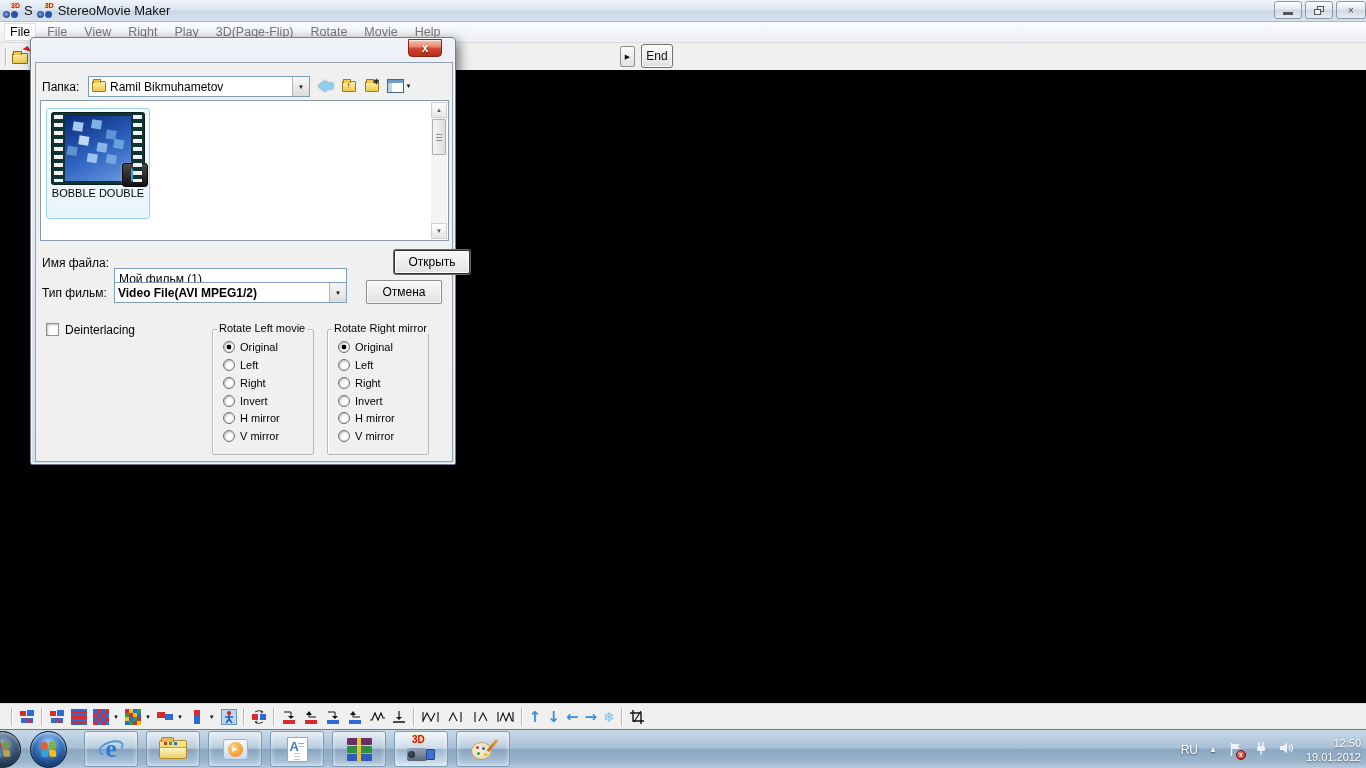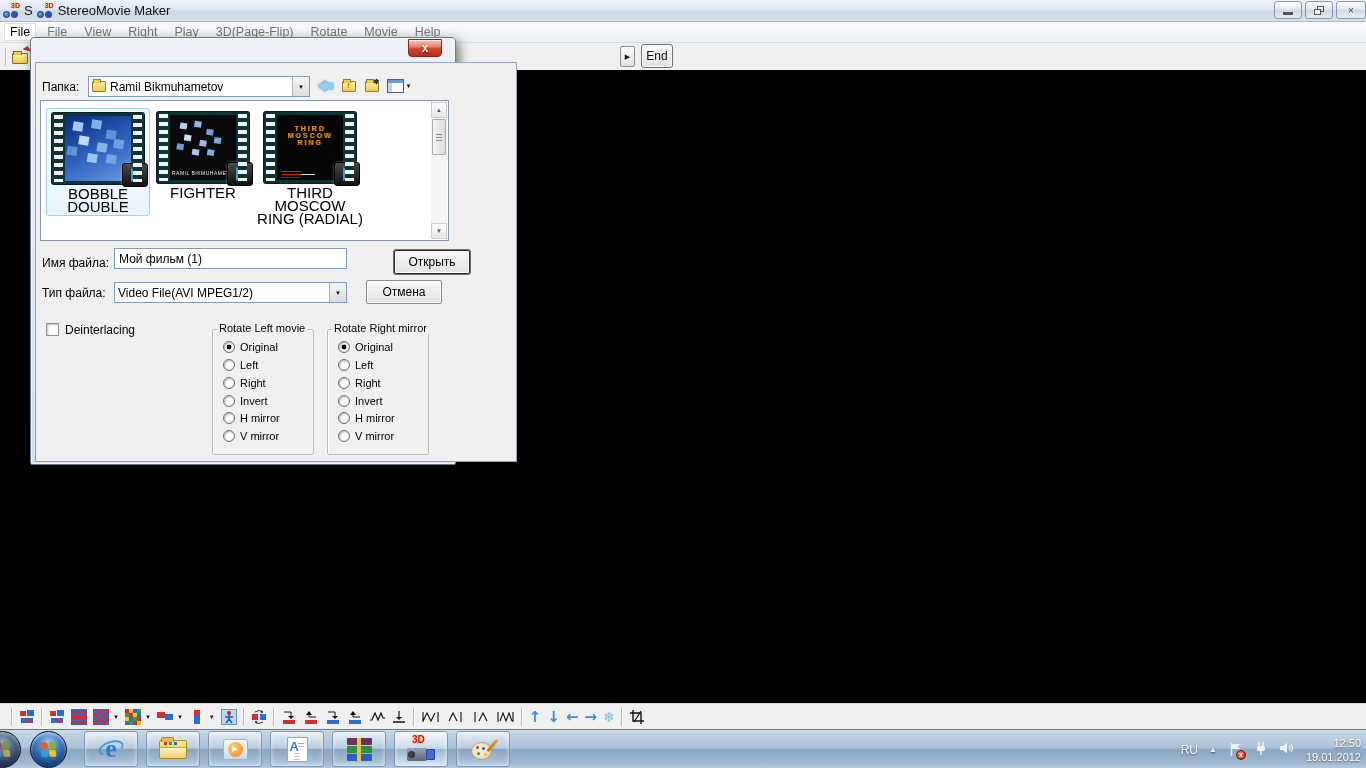--- a/index.html
+++ b/index.html
@@ -53,21 +53,21 @@
   #dialog { left:30px; top:37px; width:426px; height:428px;
     background:linear-gradient(#eef2f8,#d6dfec); border:1px solid #6f7b8a; border-radius:4px 4px 2px 2px;
     box-shadow:inset 0 0 0 1px rgba(255,255,255,.65), 3px 4px 12px rgba(0,0,0,.55); }
   #dlg-title { position:absolute; left:0; top:0; right:0; height:24px; display:flex; align-items:center; padding-left:8px; }
   #dlg-title .ttl-text { font-size:12px; }
   #dlg-close { position:absolute; left:377px; top:1px; width:34px; height:18px;
     background:linear-gradient(#f6c6b4 0%,#e98973 40%,#cf4530 55%,#b52f1c 100%);
     border:1px solid #8e2417; border-radius:0 0 4px 4px;
     color:#fff; font-weight:bold; font-size:12px; text-shadow:0 1px 2px #6d1509;
     display:flex; align-items:center; justify-content:center; box-shadow:inset 0 1px 0 rgba(255,255,255,.6); }
-  #dlg-body { position:absolute; left:4px; top:24px; width:482px; height:400px;
+  #dlg-body { position:absolute; left:4px; top:24px; width:418px; height:400px;
     background:#f0f0f0; border:1px solid #96a3b4; font-size:12px; color:#000; }
 
   .label { position:absolute; font-size:12px; color:#000; }
   .combo { position:absolute; background:#fff; border:1px solid #7f9db9; display:flex; align-items:center; padding-left:3px; }
   .combo-btn { margin-left:auto; width:17px; height:100%; background:linear-gradient(#f6f6f6,#dcdcdc);
     border-left:1px solid #b5b5b5; display:flex; align-items:center; justify-content:center; font-size:6px; color:#222; }
   .mini-folder { width:14px; height:11px; background:linear-gradient(#fdf3a8,#eec94f); border:1px solid #9a7d22;
     border-radius:1px; position:relative; margin-right:4px; flex:none; }
   .mini-folder::before { content:""; position:absolute; top:-3px; left:0; width:6px; height:3px;
     background:#eec94f; border:1px solid #9a7d22; border-bottom:none; }
@@ -101,21 +101,21 @@
     letter-spacing:.5px; white-space:nowrap; overflow:hidden; }
   .third-text { position:absolute; left:0; right:0; top:10px; color:#e08818; font-weight:bold; font-size:7px;
     line-height:7px; letter-spacing:2px; white-space:pre-line; text-shadow:1px 0 0 #7a4a08; }
   .third-lines { position:absolute; left:4px; bottom:8px; width:20px; height:1px; background:#cc2222;
     box-shadow:0 3px 0 #cc2222, 14px 3px 0 #e0e0e0, 0 6px 0 #882222; }
   .play-ovl { position:absolute; right:-4px; bottom:-3px; width:26px; height:24px; border-radius:3px;
     background:linear-gradient(#4a4a4a,#101010); border:1px solid #000; box-shadow:0 0 3px rgba(255,255,255,.35);
     display:flex; align-items:center; justify-content:center; }
   .play-tri { width:0; height:0; border-top:7px solid transparent; border-bottom:7px solid transparent;
     border-left:11px solid #2aa3e8; margin-left:3px; }
-  .file-label { font-size:15px; color:#000; line-height:13px; padding-bottom:2px; }
+  .file-label { font-size:11px; color:#000; line-height:13px; padding-bottom:18px; }
 
   #list-scroll { position:absolute; right:1px; top:1px; bottom:1px; width:16px; background:#f4f4f4; }
   .scr-btn { position:absolute; left:0; width:16px; height:16px; background:linear-gradient(#fdfdfd,#e6e6e6);
     border:1px solid #cfcfcf; display:flex; align-items:center; justify-content:center; font-size:6px; color:#555; }
   .scr-thumb { position:absolute; left:1px; top:17px; width:14px; height:36px;
     background:linear-gradient(90deg,#f6f6f6,#dcdcdc); border:1px solid #aeaeae; border-radius:1px; }
   .scr-thumb::after { content:""; position:absolute; left:3px; right:3px; top:14px; height:1px;
     background:#909090; box-shadow:0 3px 0 #909090, 0 6px 0 #909090; }
 
   .tfield { position:absolute; background:#fff; border:1px solid #7f9db9; display:flex; align-items:center; padding-left:4px; font-size:12px; }
@@ -314,69 +314,43 @@
           <div class="frame" style="background:linear-gradient(155deg,#0a2a7a 0%,#2f64c0 55%,#6b9ae0 100%);">
             <i class="cubes"></i>
           </div>
           <div class="play-ovl">
               <i class="play-tri"></i>
             </div>
         </div>
         <div class="file-label">BOBBLE DOUBLE</div>
       </div>
 
-      <div class="file-item" style="left:112px; width:100px;">
-        <div class="film">
-          <div class="frame" style="background:#0a0a0a;">
-            <i class="cubes small"></i>
-            <span class="thumb-caption">RAMIL BIKMUHAMETOV</span>
-          </div>
-          <div class="play-ovl">
-              <i class="play-tri"></i>
-            </div>
-        </div>
-        <div class="file-label">FIGHTER</div>
-      </div>
-
-      <div class="file-item" style="left:216px; width:106px;">
-        <div class="film">
-          <div class="frame" style="background:#050505; text-align:center;">
-            <span class="third-text">THIRD
-MOSCOW
-RING</span>
-            <i class="third-lines"></i>
-          </div>
-          <div class="play-ovl">
-              <i class="play-tri"></i>
-            </div>
-        </div>
-        <div class="file-label">THIRD MOSCOW RING (RADIAL)</div>
-      </div>
+
 
       <div id="list-scroll">
         <div class="scr-btn" style="top:0;">
             <span>▲</span>
           </div>
         <div class="scr-thumb"></div>
         <div class="scr-btn" style="bottom:0;">
             <span>▼</span>
           </div>
       </div>
     </div>
 
     <span class="label" style="left:6px; top:193px;">Имя файла:</span>
-    <div class="tfield" style="left:78px; top:185px; width:233px; height:21px;">
+    <div class="tfield" style="left:78px; top:205px; width:233px; height:21px;">
       <span>Мой фильм (1)</span>
     </div>
     <div class="pushbtn default" style="left:330px; top:187px; width:76px; height:24px;">
       <span>Открыть</span>
     </div>
 
-    <span class="label" style="left:6px; top:223px;">Тип файла:</span>
-    <div class="combo" style="left:78px; top:219px; width:233px; height:21px;">
+    <span class="label" style="left:6px; top:223px;">Тип фильм:</span>
+    <div class="combo" style="left:78px; top:219px; width:233px; height:21px;font-weight:bold;">
       <span>Video File(AVI MPEG1/2)</span>
       <span class="combo-btn">
           <span class="caret">▼</span>
         </span>
     </div>
     <div class="pushbtn" style="left:330px; top:217px; width:76px; height:24px;">
       <span>Отмена</span>
     </div>
 
     <span class="checkbox" style="left:10px; top:260px;"></span>

